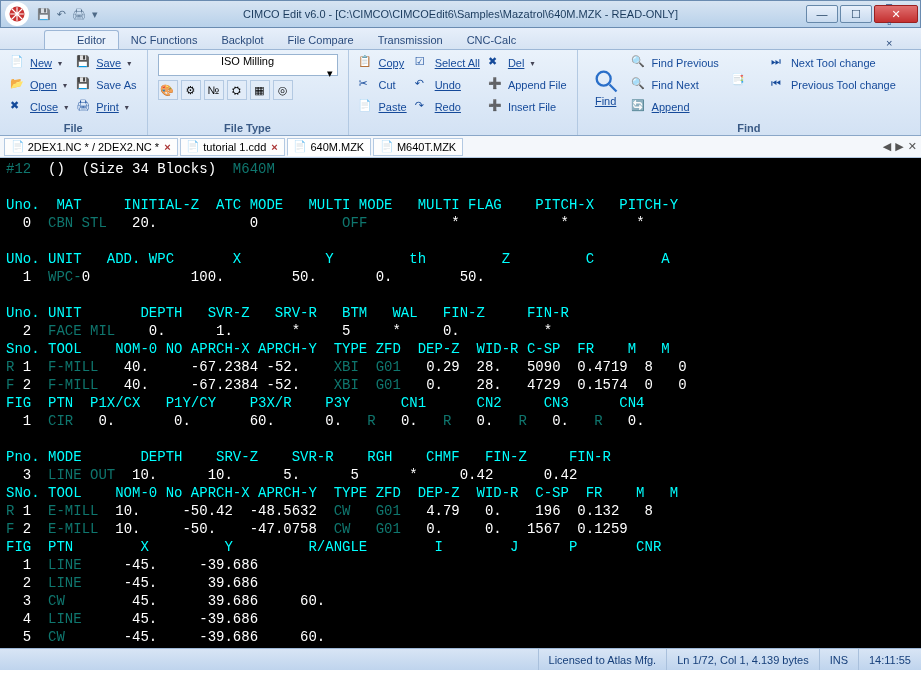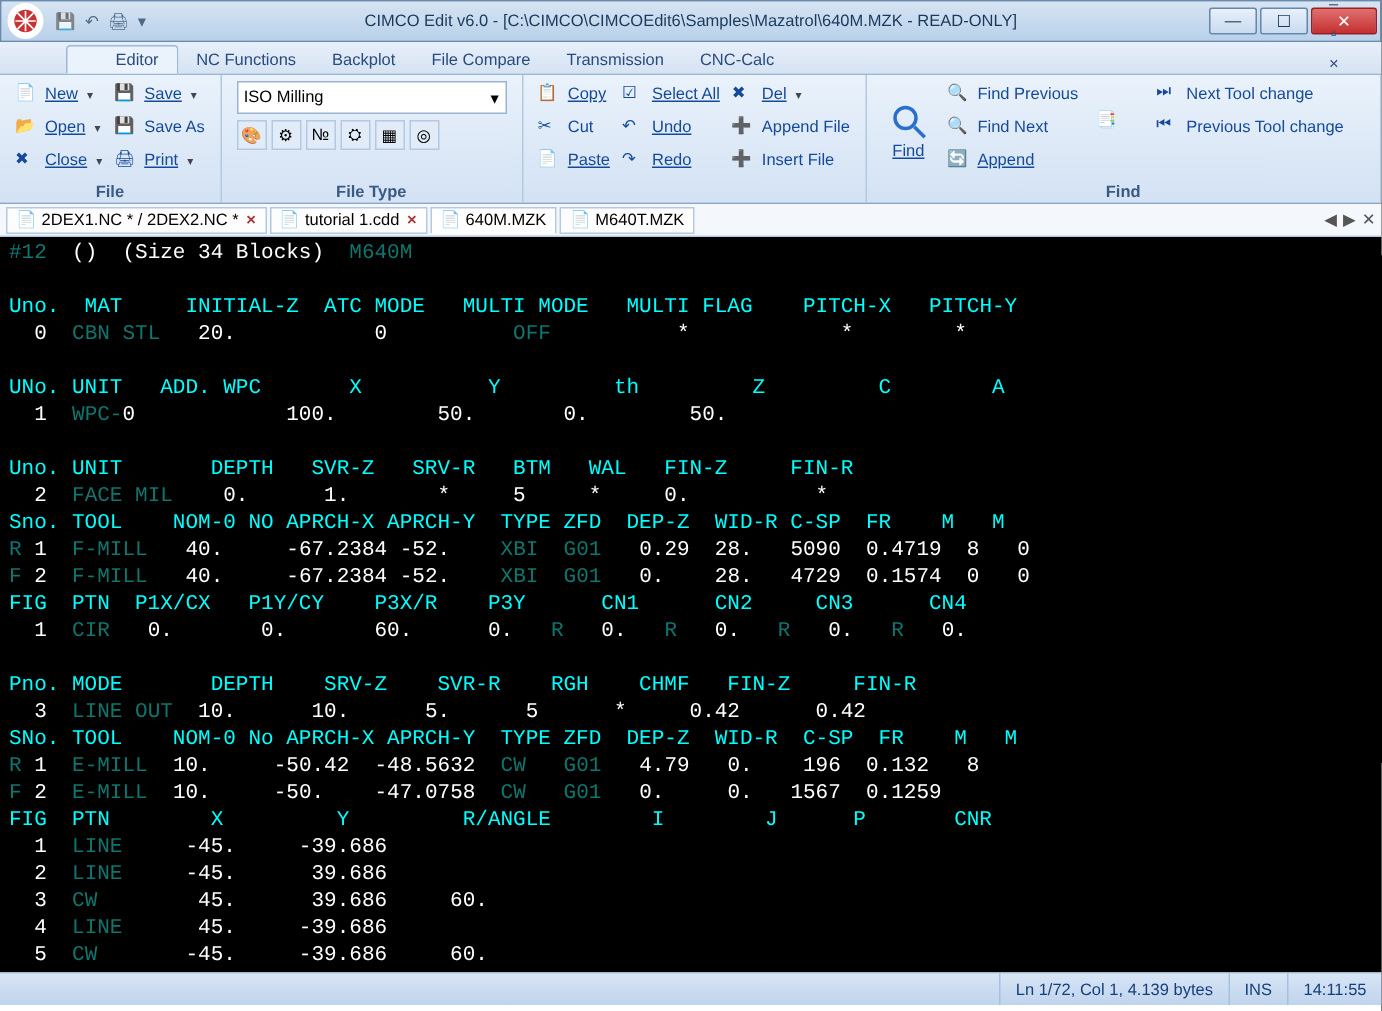--- a/index.html
+++ b/index.html
@@ -22,21 +22,21 @@
 .group { border-right: 1px solid #b3c9e2; padding: 2px 6px 0 6px; display: flex; flex-direction: column; }
 .group .body { flex: 1; display: flex; }
 .group .label { text-align: center; color: #3a5a85; font-size: 11px; padding: 1px 0; font-weight: bold; }
 .vbtn-col { display: flex; flex-direction: column; gap: 0px; }
 .vbtn { display: flex; align-items: center; gap: 4px; padding: 1px 4px; cursor: pointer; color: #154a9a; height: 22px; }
 .vbtn .ico { width: 16px; height: 16px; display: inline-block; }
 .vbtn u { text-decoration: underline; }
 .drop { margin-left: 2px; font-size: 8px; color: #445; }
 .bigbtn { display: flex; flex-direction: column; align-items: center; justify-content: center; padding: 4px 8px; cursor: pointer; color: #154a9a; }
 .bigbtn .ico { width: 28px; height: 28px; }
-.ftsel { width: 180px; height: 22px; border: 1px solid #99b4d1; background: #fff; display: flex; align-items: center; padding: 0 4px; margin: 2px 4px 4px 4px; }
+.ftsel { width: 180px; height: 22px; border: 1px solid #99b4d1; background: #fff; display: flex; align-items: center; padding: 0 4px; margin: 2px 4px 4px 4px; flex-direction: column; }
 .ftsel .dd { margin-left: auto; }
 .fticons { display: flex; gap: 3px; margin: 0 4px; flex-wrap: wrap; width: 180px; }
 .fticons span { width: 20px; height: 20px; border: 1px solid #b3c9e2; background: #e2ecf8; display: inline-flex; align-items: center; justify-content: center; cursor: pointer; }
 .tabstrip { height: 22px; background: #f4f7fb; border-bottom: 1px solid #b3c9e2; display: flex; align-items: center; padding: 0 4px; }
 .doctab { display: flex; align-items: center; gap: 3px; padding: 2px 6px; border: 1px solid #b3c9e2; background: #fdfdfd; margin-right: 2px; cursor: pointer; height: 18px; font-size: 11px; }
 .doctab.active { background: #fff; border-bottom-color: #fff; }
 .doctab .x { color: #a33; font-weight: bold; padding-left: 2px; }
 .tabstrip .nav { margin-left: auto; display: flex; gap: 4px; color: #555; }
 .editor { background: #000; font-family: "Consolas","Courier New",monospace; font-size: 14px; line-height: 18px; padding: 2px 6px; height: 490px; overflow: hidden; white-space: pre; }
 .c-y { color: #0f766e; }
@@ -262,16 +262,17 @@
     <span>◀</span>
     <span>▶</span>
     <span>✕</span>
   </div>
 </div>
 
 <div class="editor" id="editor"><div><span class="c-y">#12  </span><span class="c-w">()  </span><span class="c-w">(Size 34 Blocks)  </span><span class="c-y">M640M</span></div><div>&nbsp;</div><div><span class="c-c">Uno.</span><span class="c-c">  MAT     INITIAL-Z  </span><span class="c-c">ATC MODE   MULTI MODE   MULTI FLAG    PITCH-X   PITCH-Y</span></div><div><span class="c-w">  0  </span><span class="c-y">CBN STL</span><span class="c-w">   20.           0          </span><span class="c-y">OFF</span><span class="c-w">          *            *        *</span></div><div>&nbsp;</div><div><span class="c-c">UNo. UNIT   ADD. WPC       X          Y         th         Z         C        A</span></div><div><span class="c-w">  1  </span><span class="c-y">WPC-</span><span class="c-w">0            100.        50.       0.        50.</span></div><div>&nbsp;</div><div><span class="c-c">Uno. UNIT       DEPTH   SVR-Z   SRV-R   BTM   WAL   FIN-Z     FIN-R</span></div><div><span class="c-w">  2  </span><span class="c-y">FACE MIL</span><span class="c-w">    0.      1.       *     5     *     0.          *</span></div><div><span class="c-c">Sno. TOOL    NOM-0 NO APRCH-X APRCH-Y  TYPE ZFD  DEP-Z  WID-R C-SP  FR    M   M</span></div><div><span class="c-y">R </span><span class="c-w">1  </span><span class="c-y">F-MILL</span><span class="c-w">   40.     -67.2384 -52.    </span><span class="c-y">XBI  G01</span><span class="c-w">   0.29  28.   5090  0.4719  8   0</span></div><div><span class="c-y">F </span><span class="c-w">2  </span><span class="c-y">F-MILL</span><span class="c-w">   40.     -67.2384 -52.    </span><span class="c-y">XBI  G01</span><span class="c-w">   0.    28.   4729  0.1574  0   0</span></div><div><span class="c-c">FIG  PTN  P1X/CX   P1Y/CY    P3X/R    P3Y      CN1      CN2     CN3      CN4</span></div><div><span class="c-w">  1  </span><span class="c-y">CIR</span><span class="c-w">   0.       0.       60.      0.   </span><span class="c-y">R</span><span class="c-w">   0.   </span><span class="c-y">R</span><span class="c-w">   0.   </span><span class="c-y">R</span><span class="c-w">   0.   </span><span class="c-y">R</span><span class="c-w">   0.</span></div><div>&nbsp;</div><div><span class="c-c">Pno. MODE       DEPTH    SRV-Z    SVR-R    RGH    CHMF   FIN-Z     FIN-R</span></div><div><span class="c-w">  3  </span><span class="c-y">LINE OUT</span><span class="c-w">  10.      10.      5.      5      *     0.42      0.42</span></div><div><span class="c-c">SNo. TOOL    NOM-0 No APRCH-X APRCH-Y  TYPE ZFD  DEP-Z  WID-R  C-SP  FR    M   M</span></div><div><span class="c-y">R </span><span class="c-w">1  </span><span class="c-y">E-MILL</span><span class="c-w">  10.     -50.42  -48.5632  </span><span class="c-y">CW   G01</span><span class="c-w">   4.79   0.    196  0.132   8</span></div><div><span class="c-y">F </span><span class="c-w">2  </span><span class="c-y">E-MILL</span><span class="c-w">  10.     -50.    -47.0758  </span><span class="c-y">CW   G01</span><span class="c-w">   0.     0.   1567  0.1259</span></div><div><span class="c-c">FIG  PTN        X         Y         R/ANGLE        I        J      P       CNR</span></div><div><span class="c-w">  1  </span><span class="c-y">LINE</span><span class="c-w">     -45.     -39.686</span></div><div><span class="c-w">  2  </span><span class="c-y">LINE</span><span class="c-w">     -45.      39.686</span></div><div><span class="c-w">  3  </span><span class="c-y">CW  </span><span class="c-w">      45.      39.686     60.</span></div><div><span class="c-w">  4  </span><span class="c-y">LINE</span><span class="c-w">      45.     -39.686</span></div><div><span class="c-w">  5  </span><span class="c-y">CW  </span><span class="c-w">     -45.     -39.686     60.</span></div></div>
 
 <div class="statusbar">
   <div class="spacer"></div>
+  <div class="cell">Licensed to Atlas Mfg.</div>
   <div class="cell">Ln 1/72, Col 1, 4.139 bytes</div>
   <div class="cell">INS</div>
   <div class="cell">14:11:55</div>
 </div>
 
 </body></html>

